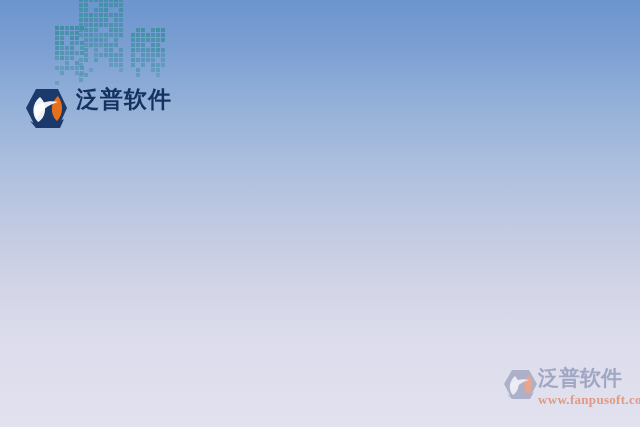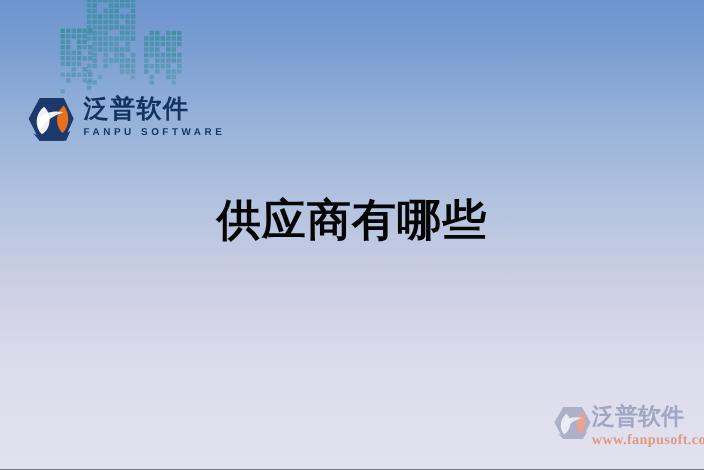--- a/index.html
+++ b/index.html
@@ -357,26 +357,24 @@
       <svg viewBox="0 0 44 42" width="44" height="42" xmlns="http://www.w3.org/2000/svg">
         <polygon points="12,1 34,1 43,20 34,40 12,40 2,20" fill="#1b3a6b"></polygon>
         <path d="M34,8 C40,16 39,27 33,33 C27,28 25,16 34,8 Z" fill="#e8701a"></path>
         <path d="M16,9 C8,15 7,27 14,34 C22,30 24,16 16,9 Z" fill="#ffffff" opacity="0.93"></path>
         <path d="M6,33 C14,38 28,38 40,31 L36,40 L12,40 Z" fill="#1b3a6b"></path>
         <path d="M10,20 C16,14 26,12 34,14 C24,17 16,23 12,31 Z" fill="#ffffff" opacity="0.92"></path>
       </svg>
     </div>
     <div id="logo-wordmark">
       <div class="logo-cn">泛普软件</div>
-      <div class="logo-en">FANPU SOFTWARE</div>
     </div>
   </div>
 
   <div id="headline">
-    <div class="headline-line">供应商有哪些</div>
   </div>
 
   <div id="watermark">
     <div id="wm-mark">
       <svg viewBox="0 0 36 32" width="36" height="32" xmlns="http://www.w3.org/2000/svg">
         <polygon points="10,1 27,1 35,15 27,30 10,30 2,15" fill="#a8aec6"></polygon>
         <path d="M27,6 C32,12 31,21 26,26 C21,21 20,12 27,6 Z" fill="#e8a08a"></path>
         <path d="M13,7 C7,12 6,21 11,26 C17,22 19,13 13,7 Z" fill="#efeff5" opacity="0.95"></path>
         <path d="M5,25 C12,29 23,29 32,23 L28,30 L10,30 Z" fill="#a8aec6"></path>
         <path d="M8,15 C13,11 21,9 27,11 C19,13 13,18 10,24 Z" fill="#efeff5" opacity="0.95"></path>

